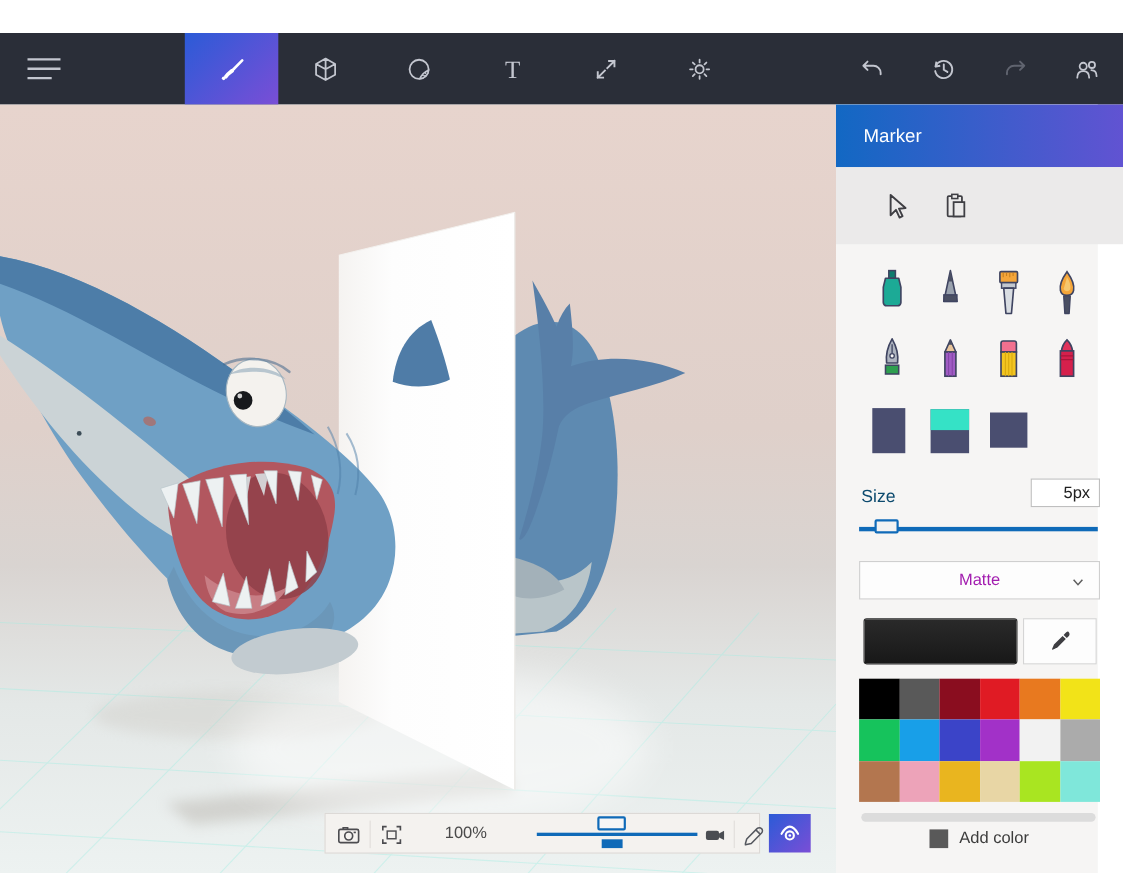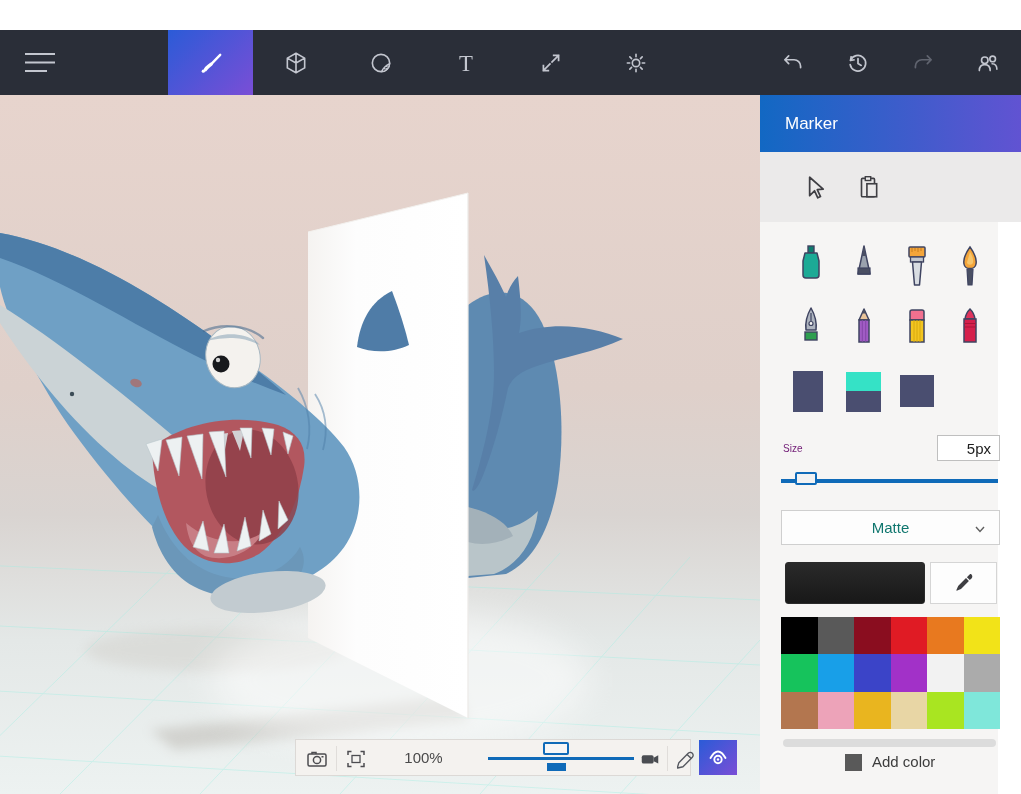--- a/index.html
+++ b/index.html
@@ -27,30 +27,30 @@
                 display:flex;align-items:center;}
   .panel-header span{color:#fff;font-size:17px;padding-left:25px;}
   .panel-subbar{position:absolute;left:0;top:57px;width:261px;height:70px;background:#ebeaea;}
   .sub-icon{position:absolute;top:21px;width:28px;height:28px;display:flex;align-items:center;justify-content:center;}
   .tools-grid{position:absolute;left:24px;top:140px;width:212px;height:126px;
               display:grid;grid-template-columns:repeat(4,53px);grid-template-rows:62px 62px;}
   .tool-cell{display:flex;align-items:center;justify-content:center;}
   .loading-tiles{position:absolute;left:33px;top:276px;width:180px;height:42px;}
   .ltile{position:absolute;top:0;}
   .ltile .accent{position:absolute;left:0;top:0;width:100%;height:48%;}
-  .size-label{position:absolute;left:23px;top:348px;font-size:10px;color:#701a75;}
+  .size-label{position:absolute;left:23px;top:348px;font-size:16px;color:#0c4a6e;}
   .size-input{position:absolute;left:177px;top:340px;width:63px;height:26px;border:1px solid #bfbfbf;
               background:#fff;font-family:"Liberation Sans",sans-serif;font-size:15px;color:#202020;
               text-align:right;padding:0 8px 0 0;box-sizing:border-box;}
   .size-track{position:absolute;left:21px;top:384px;width:217px;height:4px;background:#0f6ab8;}
   .size-thumb{position:absolute;left:35px;top:377px;width:22px;height:13px;background:#f2f2f2;
               border:2px solid #0f6ab8;border-radius:2px;box-sizing:border-box;}
   .finish-dd{position:absolute;left:21px;top:415px;width:219px;height:35px;background:#fdfdfd;
              border:1px solid #cfcfcf;box-sizing:border-box;display:flex;align-items:center;justify-content:center;}
-  .finish-dd span{font-size:15px;color:#0f766e;}
+  .finish-dd span{font-size:15px;color:#a21caf;}
   .finish-dd .chev{position:absolute;right:12px;top:12px;}
   .cur-color{position:absolute;left:25px;top:467px;width:140px;height:42px;border-radius:3px;
              background:linear-gradient(180deg,#2a2a2a,#0e0e0e);border:1px solid #2a2a2a;box-sizing:border-box;}
   .dropper-btn{position:absolute;left:170px;top:467px;width:67px;height:42px;background:#fdfdfd;
                border:1px solid #d5d5d5;box-sizing:border-box;display:flex;align-items:center;justify-content:center;}
   .palette{position:absolute;left:21px;top:522px;width:219px;height:112px;
            display:grid;grid-template-columns:repeat(6,1fr);grid-template-rows:repeat(3,1fr);}
   .palette div{width:100%;height:100%;}
   .pal-scroll{position:absolute;left:23px;top:644px;width:213px;height:8px;background:#dcdcdc;border-radius:4px;}
   .add-color{position:absolute;left:0;top:658px;width:261px;height:22px;cursor:default;}

